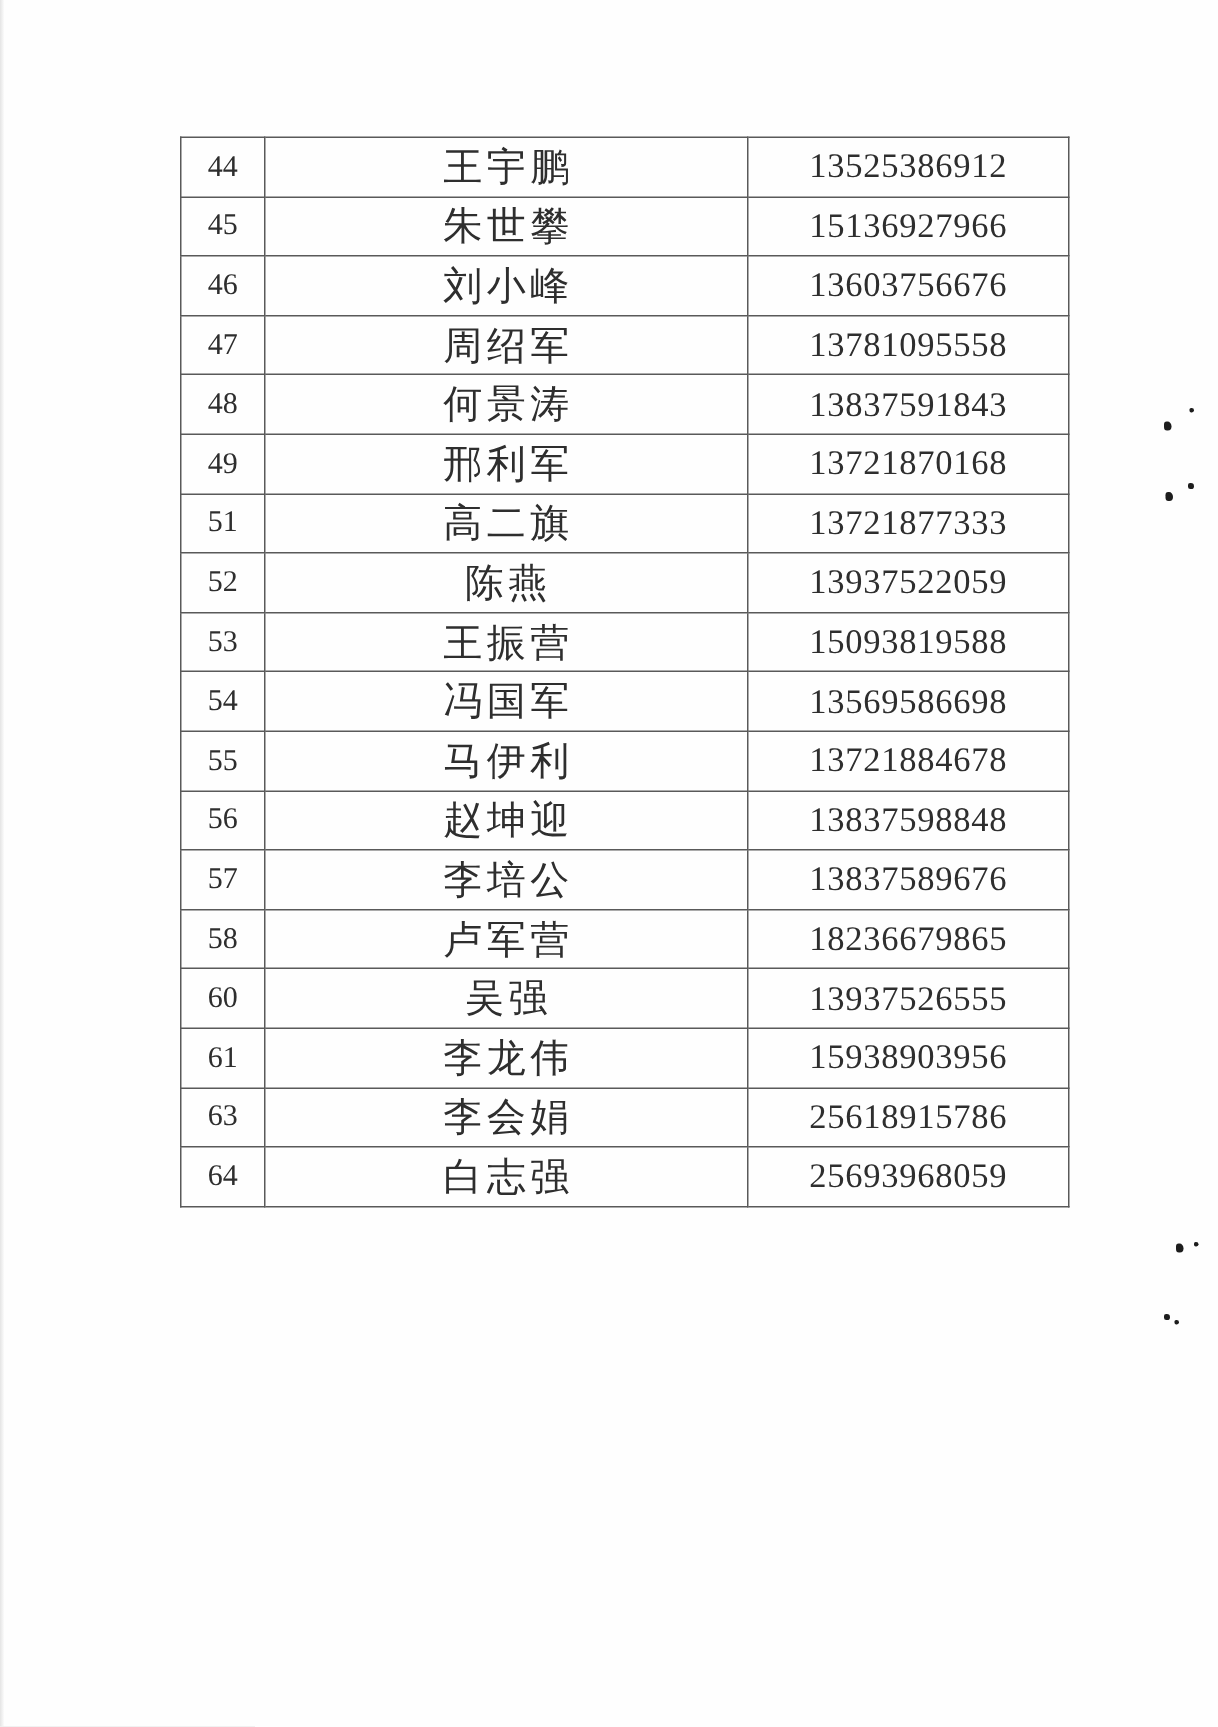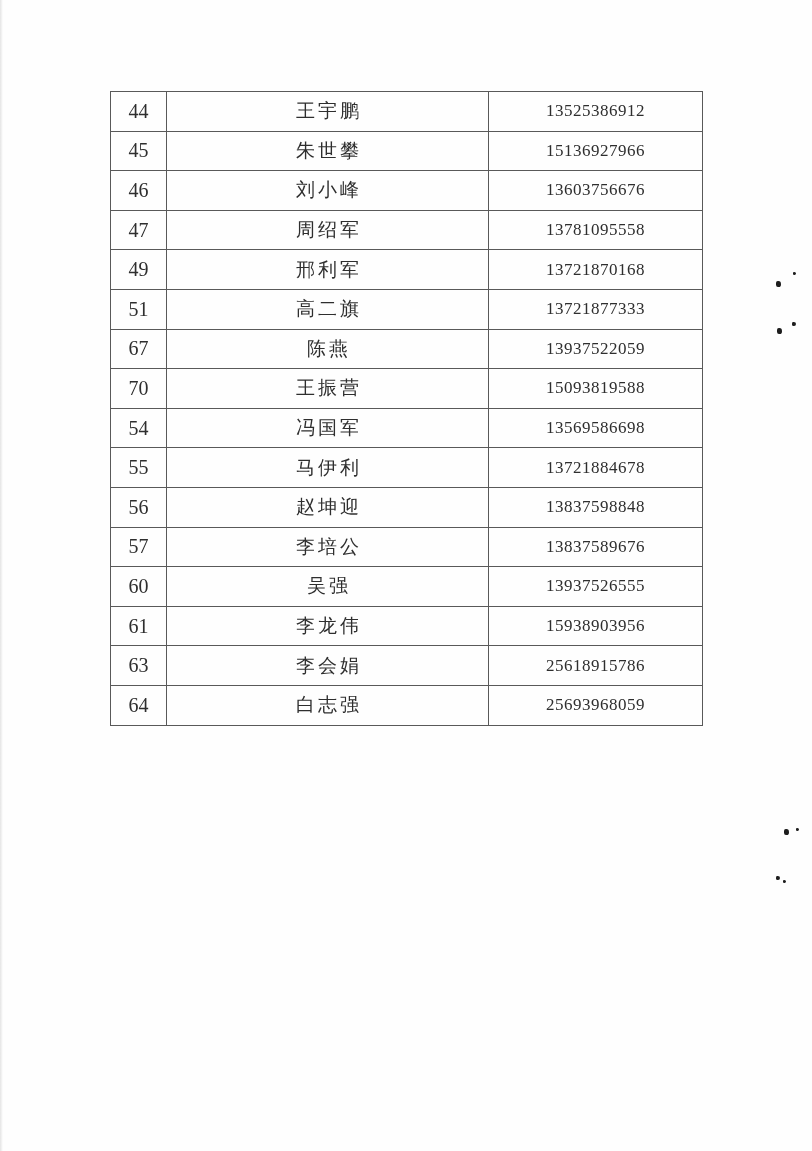--- a/index.html
+++ b/index.html
@@ -20,21 +20,21 @@
   .page::before {
     content: "";
     position: absolute;
     left: 0; top: 0; bottom: 0;
     width: 3px;
     background: linear-gradient(to right, rgba(0,0,0,0.10), rgba(0,0,0,0));
     pointer-events: none;
   }
   table.roster {
     position: absolute;
-    left: 110px;
+    left: 120px;
     top: 91px;
     width: 592px;
     border-collapse: collapse;
     table-layout: fixed;
     font-family: Liberation Serif, serif;
   }
   table.roster td {
     border: 1px solid #595959;
     height: 38.6px;
     padding: 0;
@@ -42,27 +42,27 @@
     vertical-align: middle;
     color: #2e2e2e;
     white-space: nowrap;
     overflow: hidden;
   }
   td.serial-cell {
     font-size: 20px;
     color: #343434;
   }
   td.name-cell {
-    font-size: 19px;
+    font-size: 26px;
     letter-spacing: 3px;
     text-indent: 3px; 
     color: #2b2b2b;
   }
   td.phone-cell {
-    font-size: 17px;
+    font-size: 23px;
     letter-spacing: 0.5px;
     color: #272727;
   }
   .speck {
     position: absolute;
     background: #1d1d1d;
     border-radius: 40% 60% 55% 45%;
   }
 </style>
 </head>
@@ -90,36 +90,41 @@
           <td class="serial-cell">46</td>
           <td class="name-cell">刘小峰</td>
           <td class="phone-cell">13603756676</td>
         </tr>
         <tr>
           <td class="serial-cell">47</td>
           <td class="name-cell">周绍军</td>
           <td class="phone-cell">13781095558</td>
         </tr>
         <tr>
+          <td class="serial-cell">48</td>
+          <td class="name-cell">何景涛</td>
+          <td class="phone-cell">13837591843</td>
+        </tr>
+        <tr>
           <td class="serial-cell">49</td>
           <td class="name-cell">邢利军</td>
           <td class="phone-cell">13721870168</td>
         </tr>
         <tr>
           <td class="serial-cell">51</td>
           <td class="name-cell">高二旗</td>
           <td class="phone-cell">13721877333</td>
         </tr>
         <tr>
-          <td class="serial-cell">67</td>
+          <td class="serial-cell">52</td>
           <td class="name-cell">陈燕</td>
           <td class="phone-cell">13937522059</td>
         </tr>
         <tr>
-          <td class="serial-cell">70</td>
+          <td class="serial-cell">53</td>
           <td class="name-cell">王振营</td>
           <td class="phone-cell">15093819588</td>
         </tr>
         <tr>
           <td class="serial-cell">54</td>
           <td class="name-cell">冯国军</td>
           <td class="phone-cell">13569586698</td>
         </tr>
         <tr>
           <td class="serial-cell">55</td>
@@ -128,20 +133,25 @@
         </tr>
         <tr>
           <td class="serial-cell">56</td>
           <td class="name-cell">赵坤迎</td>
           <td class="phone-cell">13837598848</td>
         </tr>
         <tr>
           <td class="serial-cell">57</td>
           <td class="name-cell">李培公</td>
           <td class="phone-cell">13837589676</td>
+        </tr>
+        <tr>
+          <td class="serial-cell">58</td>
+          <td class="name-cell">卢军营</td>
+          <td class="phone-cell">18236679865</td>
         </tr>
         <tr>
           <td class="serial-cell">60</td>
           <td class="name-cell">吴强</td>
           <td class="phone-cell">13937526555</td>
         </tr>
         <tr>
           <td class="serial-cell">61</td>
           <td class="name-cell">李龙伟</td>
           <td class="phone-cell">15938903956</td>

